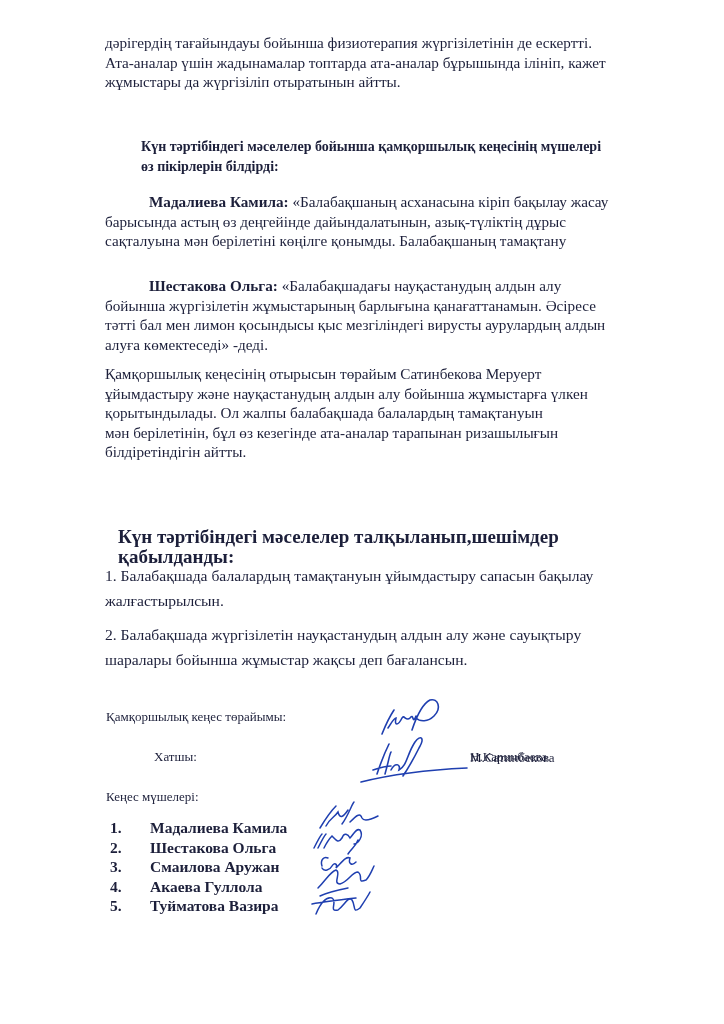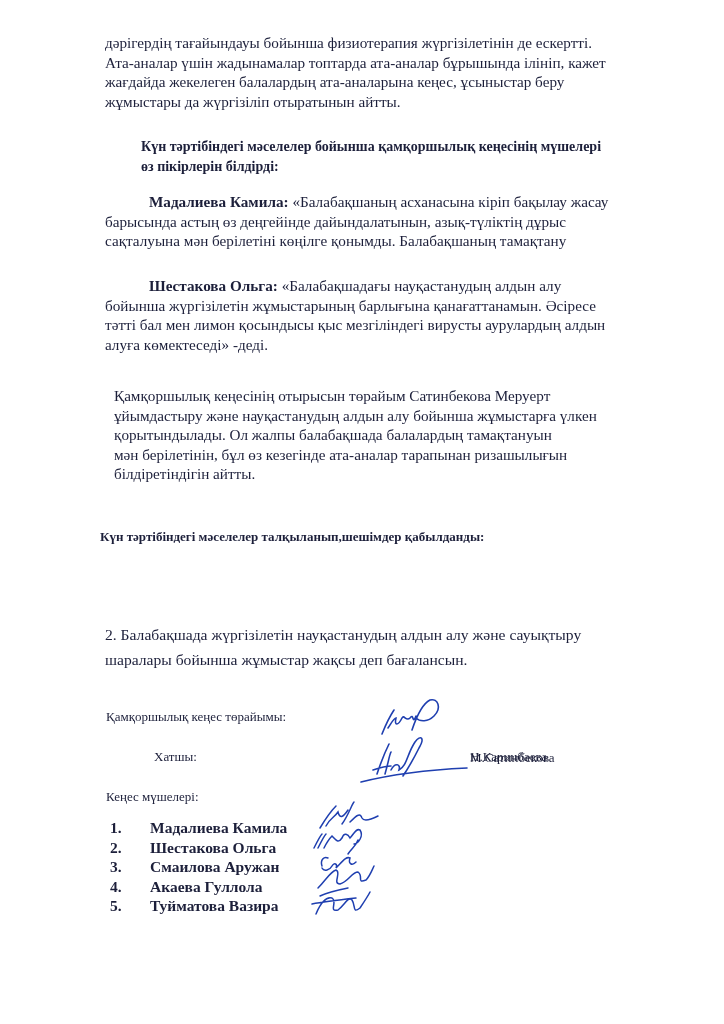--- a/index.html
+++ b/index.html
@@ -20,21 +20,20 @@
   .member .num { width:40px; }
 </style>
 </head>
 <body>
 
 <div class="page">
 
   <div class="blk just" style="top:33px;">
     <span class="line">дәрігердің тағайындауы бойынша физиотерапия жүргізілетінін де ескертті.</span>
     <span class="line">Ата-аналар үшін жадынамалар топтарда ата-аналар бұрышында ілініп, кажет</span>
-    <span class="line">жағдайда жекелеген балалардың ата-аналарына кеңес, ұсыныстар беру</span>
     <span class="line">жұмыстары да жүргізіліп отыратынын айтты.</span>
   </div>
 
   <div class="blk b" style="top:137px; font-size:14px;margin-left:36px;">
     <span class="line">Күн тәртібіндегі мәселелер бойынша қамқоршылық кеңесінің мүшелері</span>
     <span class="line">өз пікірлерін білдірді:</span>
   </div>
 
   <div class="blk" style="top:184px;margin-top:8px;">
     <span class="line" style="padding-left:44px;"><span class="b">Мадалиева Камила:</span> <span>«Балабақшаның асханасына кіріп бақылау жасау</span></span>
@@ -42,30 +41,34 @@
     <span class="line">сақталуына мән берілетіні көңілге қонымды. Балабақшаның тамақтану</span>
   </div>
 
   <div class="blk" style="top:276px;">
     <span class="line" style="padding-left:44px;"><span class="b">Шестакова Ольга:</span> <span>«Балабақшадағы науқастанудың алдын алу</span></span>
     <span class="line">бойынша жүргізілетін жұмыстарының барлығына қанағаттанамын. Әсіресе</span>
     <span class="line">тәтті бал мен лимон қосындысы қыс мезгіліндегі вирусты аурулардың алдын</span>
     <span class="line">алуға көмектеседі» -деді.</span>
   </div>
 
-  <div class="blk" style="top:386px;margin-left:9px;">
+  <div class="blk" style="top:364px;">
     <span class="line">Қамқоршылық кеңесінің отырысын төрайым Сатинбекова Меруерт</span>
     <span class="line">ұйымдастыру және науқастанудың алдын алу бойынша жұмыстарға үлкен</span>
     <span class="line">қорытындылады. Ол жалпы балабақшада балалардың тамақтануын</span>
     <span class="line">мән берілетінін, бұл өз кезегінде ата-аналар тарапынан ризашылығын</span>
     <span class="line">білдіретіндігін айтты.</span>
   </div>
 
-  <div class="blk b" style="top:527px; left:100px; font-size:13px;">Күн тәртібіндегі мәселелер талқыланып,шешімдер қабылданды:</div>
+  <div class="blk b" style="top:527px; left:118px; font-size:19px;">Күн тәртібіндегі мәселелер талқыланып,шешімдер қабылданды:</div>
 
+  <div class="blk" style="top:563px; line-height:25px; font-size:15.6px;">
+    <span class="line">1. Балабақшада балалардың тамақтануын ұйымдастыру сапасын бақылау</span>
+    <span class="line">жалғастырылсын.</span>
+  </div>
 
   <div class="blk" style="top:622px; line-height:25px; font-size:15.6px;">
     <span class="line">2. Балабақшада жүргізілетін науқастанудың алдын алу және сауықтыру</span>
     <span class="line">шаралары бойынша жұмыстар жақсы деп бағалансын.</span>
   </div>
 
   <div class="sig-row" style="left:106px; top:709px;">Қамқоршылық  кеңес төрайымы:</div>
   <div class="sig-row" style="left:470px; top:709px;margin-top:41px;">М.Сатинбекова</div>
   <svg class="sig" style="left:372px; top:696px;" width="80" height="44" viewBox="0 0 80 44">
     <path d="M10 38 C14 28 18 20 22 14 M16 32 C20 26 22 22 24 22 C22 30 26 30 30 22 C32 18 34 26 38 22 C42 16 40 30 44 20 M40 34 C44 22 50 8 58 4 C66 2 70 12 62 20 C56 26 48 26 44 22" fill="none" stroke="#1f3fb0" stroke-width="1.6" stroke-linecap="round"></path>

